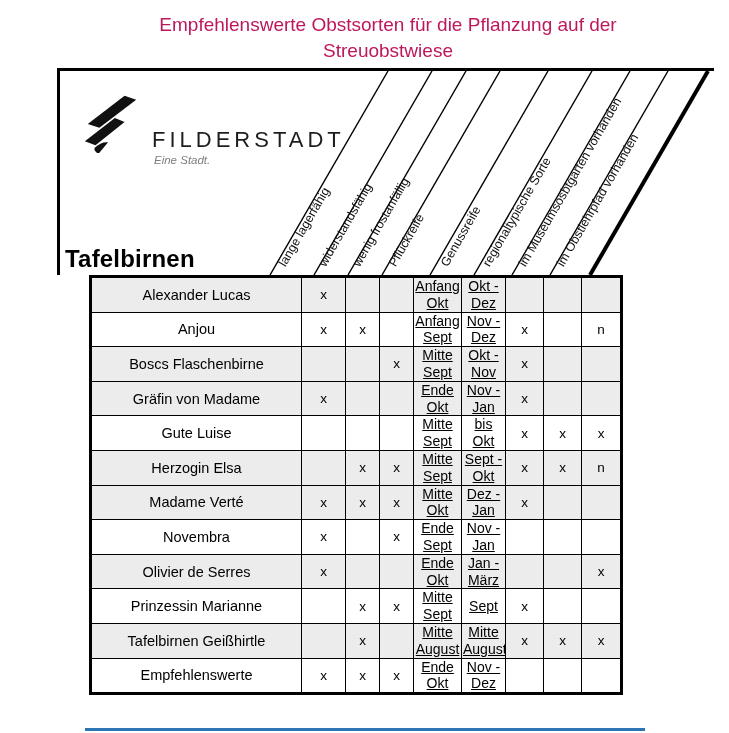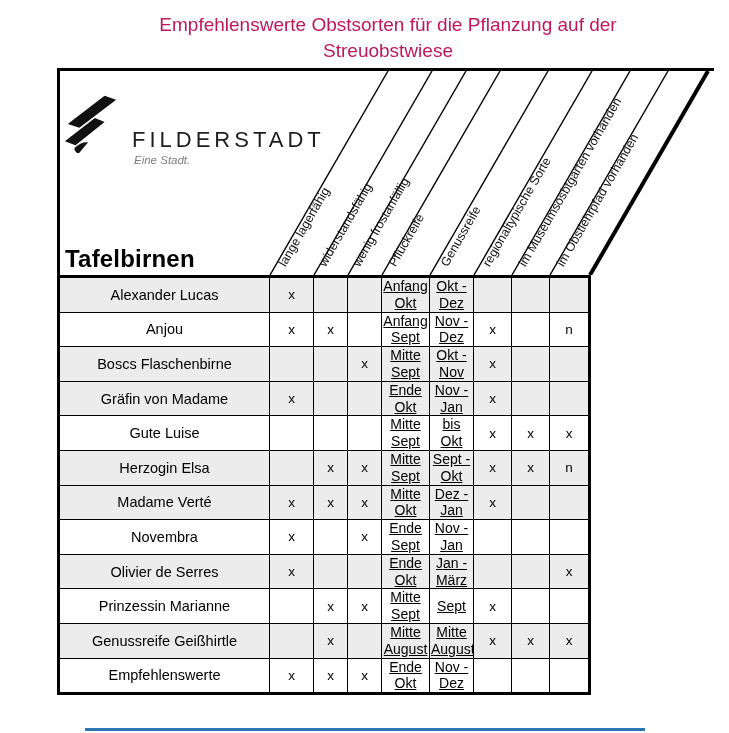--- a/index.html
+++ b/index.html
@@ -12,39 +12,39 @@
     position:absolute;top:12px;left:58px;width:660px;
     text-align:center;font-size:19px;line-height:1.38;color:#be185d;
   }
   .sheet{position:absolute;top:68px;left:57px;}
   .header-region{
     position:relative;width:654px;height:204px;
     border-top:3px solid #000;border-left:3px solid #000;
     box-sizing:content-box;
   }
   .diag-svg{position:absolute;left:0;top:0;pointer-events:none;}
-  .logo{position:absolute;left:0;top:16px;display:flex;align-items:flex-start;}
+  .logo{position:absolute;left:20px;top:16px;display:flex;align-items:flex-start;}
   .logo-mark{display:block;}
   .logo-text{margin-left:10px;margin-top:40px;}
   .logo-name{font-size:22px;letter-spacing:4px;color:#1d1d1b;font-weight:400;}
   .logo-tagline{font-size:11.5px;font-style:italic;color:#7d7d7d;line-height:1.35;margin-left:2px;}
   .logo-tagline:first-of-type{margin-top:5px;}
   .section-label{
     position:absolute;left:5px;bottom:2px;
     font-size:24px;font-weight:bold;color:#000;letter-spacing:0.2px;
   }
   .col-label{
     position:absolute;bottom:6px;white-space:nowrap;
     font-size:12.5px;color:#111;
     transform:rotate(-60deg);transform-origin:0 100%;
   }
   table.grid{
     border-collapse:collapse;table-layout:fixed;width:464px;
     border-top:3px solid #000;border-left:3px solid #000;
-    border-right:3px solid #000;border-bottom:3px solid #000;
+    border-right:3px solid #000;border-bottom:3px solid #000;margin-left:32px;
   }
   table.grid td{
     border:1px solid #000;height:28px;text-align:center;
     overflow:hidden;padding:0 1px;box-sizing:border-box;
   }
   td.name-cell{
     text-align:left;padding-left:5px;font-size:14.5px;
     border-right:2px solid #000;
   }
   td.mark-cell{font-size:13.5px;}
@@ -221,21 +221,21 @@
           <td class="mark-cell"></td>
           <td class="mark-cell">x</td>
           <td class="mark-cell">x</td>
           <td class="date-cell">Mitte Sept</td>
           <td class="date-cell">Sept</td>
           <td class="mark-cell">x</td>
           <td class="mark-cell"></td>
           <td class="mark-cell"></td>
         </tr>
         <tr class="shaded">
-          <td class="name-cell">Genussreife Geißhirtle</td>
+          <td class="name-cell">Tafelbirnen Geißhirtle</td>
           <td class="mark-cell"></td>
           <td class="mark-cell">x</td>
           <td class="mark-cell"></td>
           <td class="date-cell">Mitte August</td>
           <td class="date-cell">Mitte August</td>
           <td class="mark-cell">x</td>
           <td class="mark-cell">x</td>
           <td class="mark-cell">x</td>
         </tr>
         <tr>

